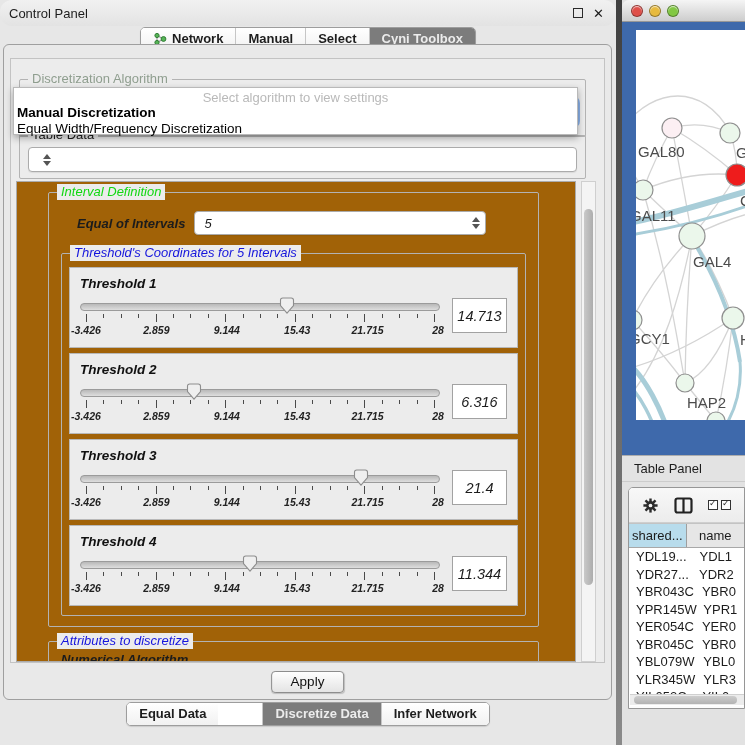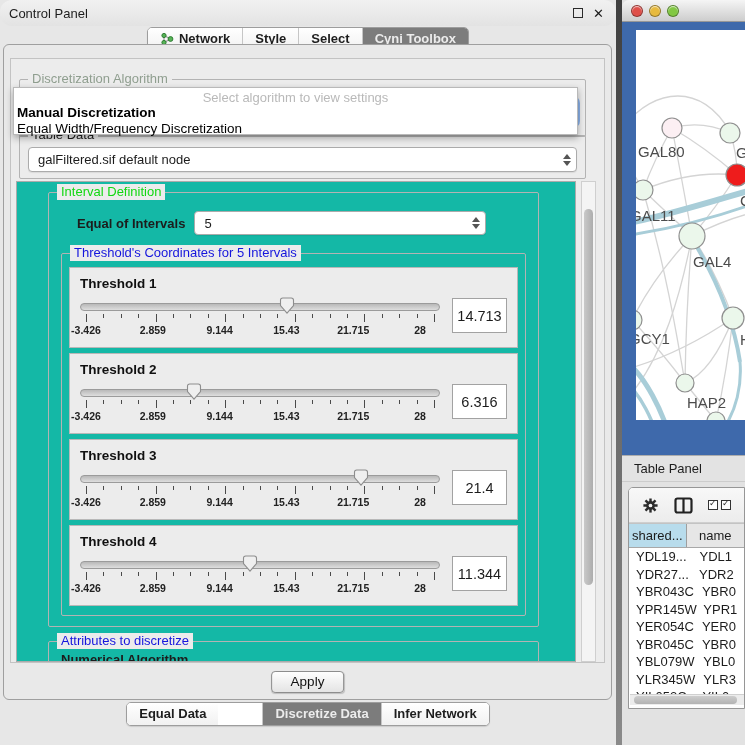--- a/index.html
+++ b/index.html
@@ -44,22 +44,22 @@
 
   
   .popup { position:absolute; left:13px; top:87px; width:565px; height:48px; background:#fff;
            border:1px solid #b9b9b9; box-shadow:0 3px 7px rgba(0,0,0,.32); z-index:40; }
   .popup .hint { text-align:center; color:#b9b9b9; font-size:13px; padding-top:2px; }
   .popup .opt { font-size:13.5px; padding-left:3px; line-height:15.5px; color:#000; }
   .popup .opt.b { font-weight:bold; }
 
   
   .viewport { position:absolute; left:5px; top:122px; width:560px; height:481px;
-              border:1px solid #ababab; background:#14b8a6; overflow:hidden;
-              padding:10px 36px 8px 31px; }
+              border:1px solid #ababab; background:#a16207; overflow:hidden;
+              padding:10px 36px 8px 31px;font-style:italic; }
   .vscroll { position:absolute; left:570px; top:122px; width:15px; height:481px;
              background:#f4f4f4; border:1px solid #cfcfcf; }
   .vscroll .thumb, .listscroll .thumb { position:absolute; left:2px; width:9px; border-radius:5px;
              background:linear-gradient(90deg,#c9c9c9,#adadad); }
 
   .grp-pad { position:relative; border:1px solid #b3b3b3; border-radius:2px; padding:14px 12px 10px; }
   .grp-pad > .gtitle2 { position:absolute; top:-9px; left:8px; background:#ececec; padding:0 4px; font-size:13px; line-height:16px; }
 
   .noi-row { display:flex; align-items:center; padding:4px 0 2px 16px; }
   .noi-row label { font-size:13px; font-weight:bold; margin-right:9px; white-space:nowrap; }
@@ -69,21 +69,21 @@
   .thr-panel { position:relative; border:1px solid #b8b8b8; background:#ececec; margin-bottom:5px; padding:8px 10px 9px; }
   .thr-label { font-size:13.5px; font-weight:bold; color:#101010; }
   .slider-row { display:flex; align-items:flex-start; margin-top:7px; }
   .slider-wrap { flex:1; position:relative; height:40px; }
   .track { position:absolute; left:0; right:0; top:5px; height:8px; border-radius:4px;
            background:linear-gradient(#b9b9b9,#dedede); border:1px solid #9b9b9b; }
   .tickzone { position:absolute; left:6px; right:6px; top:16px; height:10px; }
   .tick { position:absolute; top:0; width:1px; background:#4a4a4a; }
   .tick.minor { height:4px; }
   .tick.major { height:8px; }
-  .labzone { position:absolute; left:6px; right:20px; top:26px; height:13px; }
+  .labzone { position:absolute; left:6px; right:2px; top:26px; height:13px; }
   .ticklab { position:absolute; transform:translateX(-50%); font-size:10.5px; font-weight:bold; color:#222; white-space:nowrap; }
   .thumbzone { position:absolute; left:6px; right:6px; top:0; height:0; }
   .sthumb { position:absolute; top:-1px; transform:translateX(-50%); }
   .valbox { width:55px; height:35px; margin-left:12px; background:#fff; border:1px solid #a2a2a2;
             font-size:14.5px; display:flex; align-items:center; justify-content:center; }
 
   .attr-group { margin-top:14px; padding:10px 12px 8px; }
   .attr-title { font-size:13px; font-weight:bold; margin-bottom:6px; }
 
   .apply-btn { position:absolute; top:626px; left:50%; transform:translateX(-50%);
@@ -150,21 +150,21 @@
               <line x1="4" y1="10.5" x2="10.5" y2="7" stroke="#9a9a9a" stroke-width="1.2"></line>
               <line x1="4" y1="3.5" x2="4" y2="10.5" stroke="#9a9a9a" stroke-width="1.2"></line>
               <circle cx="4" cy="3.5" r="2.1" fill="#57b457" stroke="#2f7d33"></circle>
               <circle cx="4" cy="10.5" r="2.1" fill="#57b457" stroke="#2f7d33"></circle>
               <circle cx="10.5" cy="7" r="2.4" fill="#57b457" stroke="#2f7d33"></circle>
             </svg>
           </span>
           <span>Network</span>
         </div>
         <div class="seg">
-          <span>Style</span>
+          <span>Manual</span>
         </div>
         <div class="seg">
           <span>Select</span>
         </div>
         <div class="seg sel" style="background: rgb(124, 124, 124);">
           <span>Cyni Toolbox</span>
         </div>
       </div>
   </div>
 
@@ -178,21 +178,20 @@
           <span class="spinner">
               <i class="up"></i>
               <i class="dn"></i>
             </span>
         </div>
       </div>
 
       <div class="group" style="left:8px; right:18px; top:76px; height:44px;">
         <span class="gtitle" style="color:#1c1c1c;">Table Data</span>
         <div class="combo" style="left:8px; right:8px; top:11px;">
-          <span class="cval">galFiltered.sif default node</span>
           <span class="spinner">
               <i class="up"></i>
               <i class="dn"></i>
             </span>
         </div>
       </div>
 
       <div class="viewport">
 
         <div class="grp-pad">

